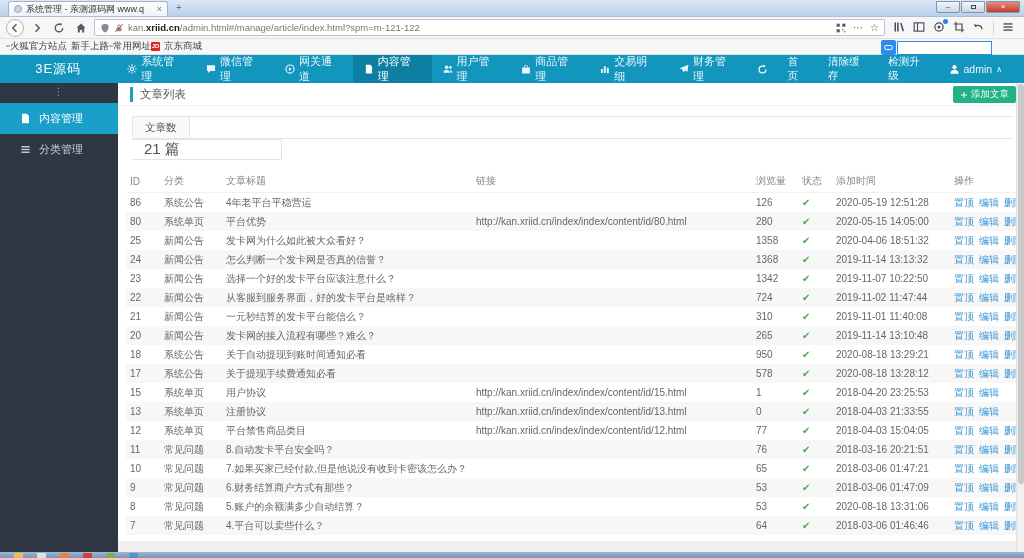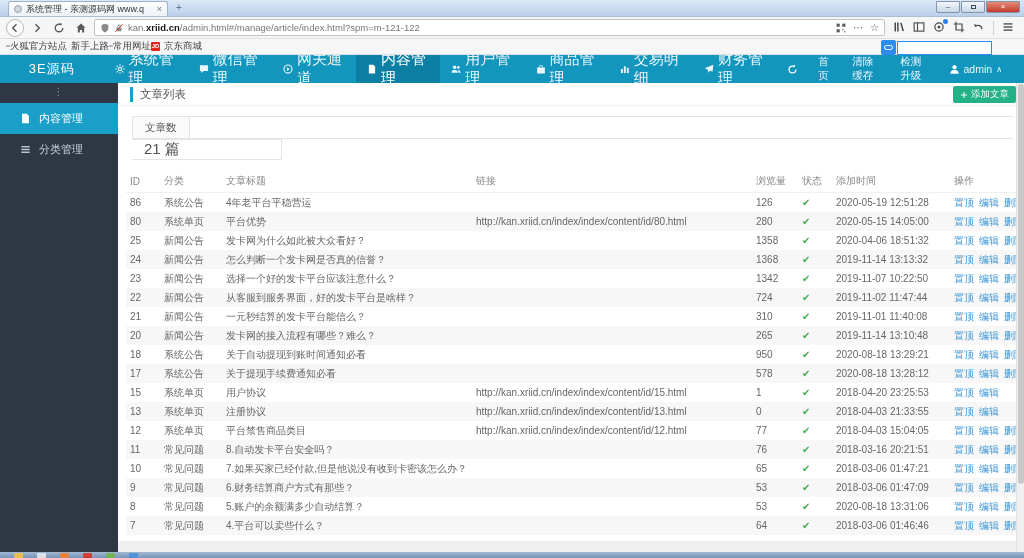--- a/index.html
+++ b/index.html
@@ -42,21 +42,21 @@
   .bm-ic-jd { width:9px; height:9px; background:#e1251b; color:#fff; font-size:6px; font-weight:bold; text-align:center; line-height:9px; border-radius:1px; }
   .ext-popup { position:absolute; right:32px; top:1px; display:flex; align-items:center; height:15px; z-index:5;}
   .ext-logo { width:15px; height:15px; background:#2d8cf0; border-radius:2px; display:flex; align-items:center; justify-content:center; }
   .ext-logo span{ width:9px; height:5px; border:1.5px solid #fff; border-radius:4px; display:block;}
   .ext-input { width:95px; height:14px; background:#fff; border:1px solid #2d8cf0; margin-left:1px; }
 
   
   .admin-header { height:28px; background:#1296be; display:flex; align-items:stretch; color:#fff; }
   .logo { width:118px; display:flex; align-items:center; justify-content:center; font-size:13px; letter-spacing:1px; color:#fff; }
   .nav { display:flex; align-items:stretch; }
-  .nav-item { display:flex; align-items:center; gap:4px; padding:0 11px; font-size:15px; color:#eaf6fb; cursor:pointer; }
+  .nav-item { display:flex; align-items:center; gap:4px; padding:0 11px; font-size:11px; color:#eaf6fb; cursor:pointer; }
   .nav-item svg { width:10px; height:10px; }
   .nav-item.active { background:#0d7fa3; color:#fff; }
   .hdr-right { margin-left:auto; display:flex; align-items:center; gap:0; }
   .hdr-link { padding:0 10px; font-size:10.5px; color:#eaf6fb; cursor:pointer; display:flex; align-items:center; gap:4px; height:100%; }
   .hdr-link svg { width:11px; height:11px; }
 
   
   .admin-body { display:flex; height:469px; position:relative; background:#f0f0f0;}
   .sidebar { width:118px; background:#2e3743; color:#c8d0d8; flex:0 0 auto; }
   .side-toggle { text-align:center; color:#8f9aa5; padding:3px 0 6px; font-size:10px; letter-spacing:1px; cursor:pointer;}

